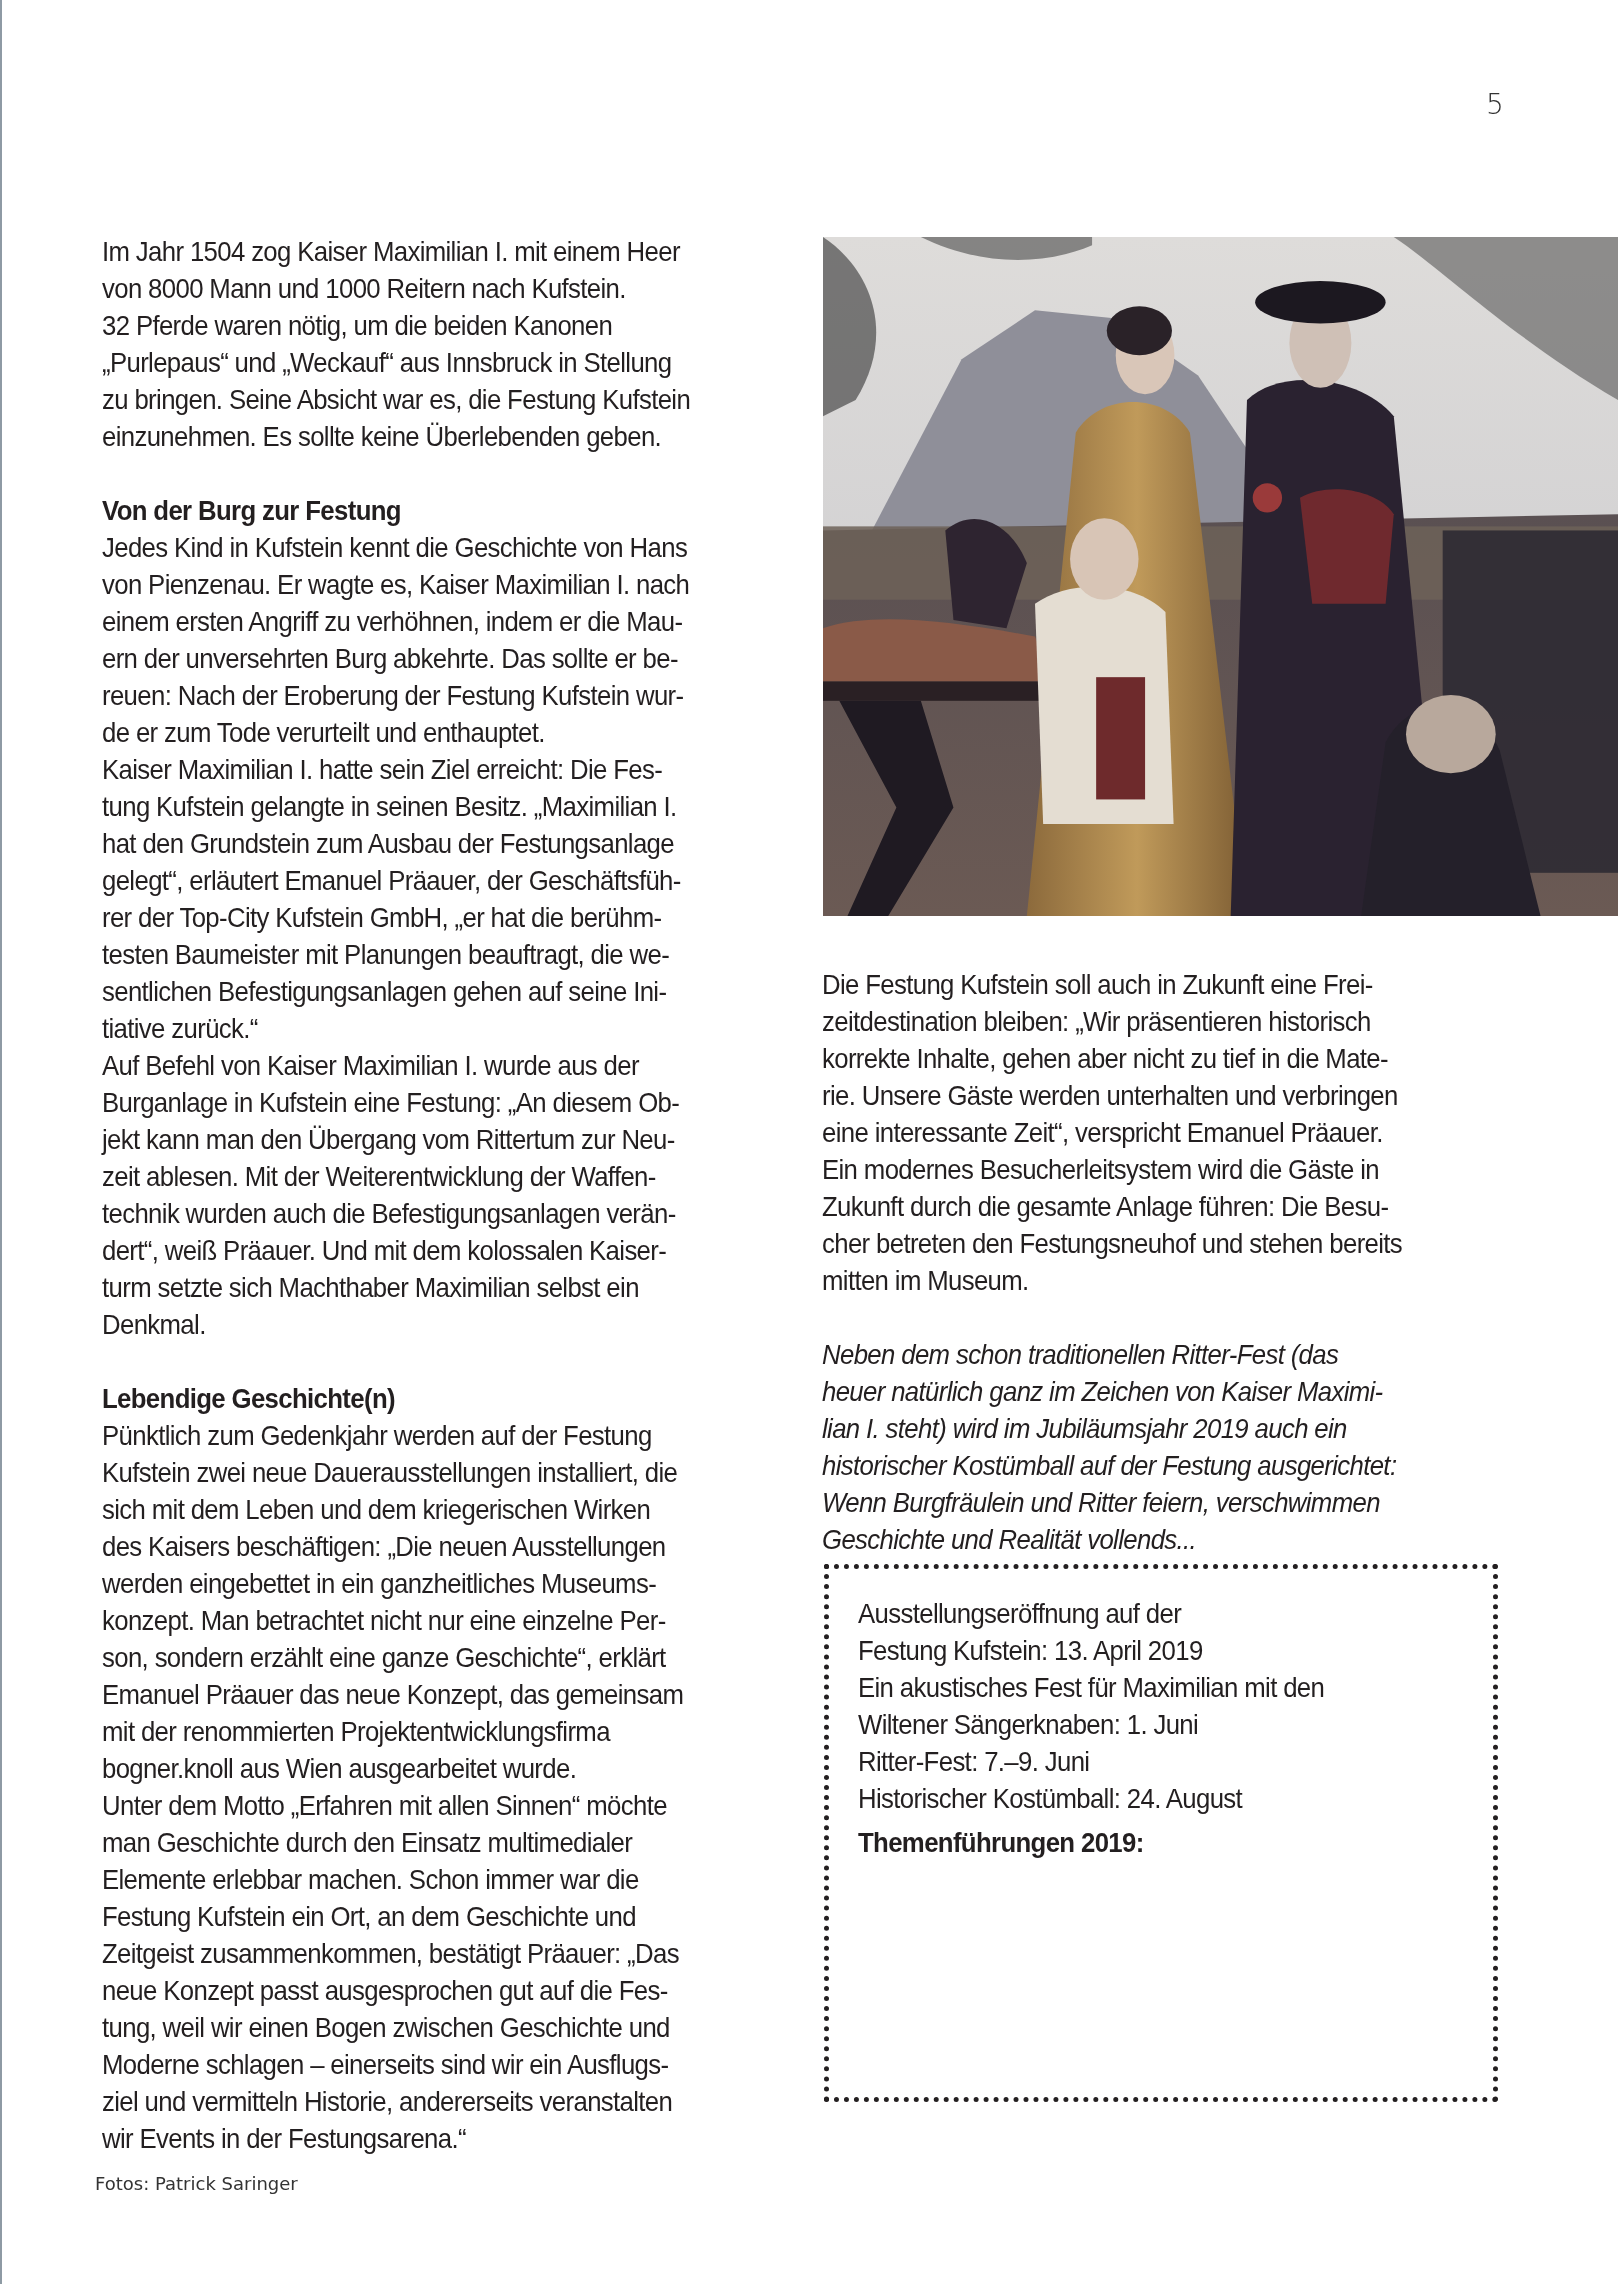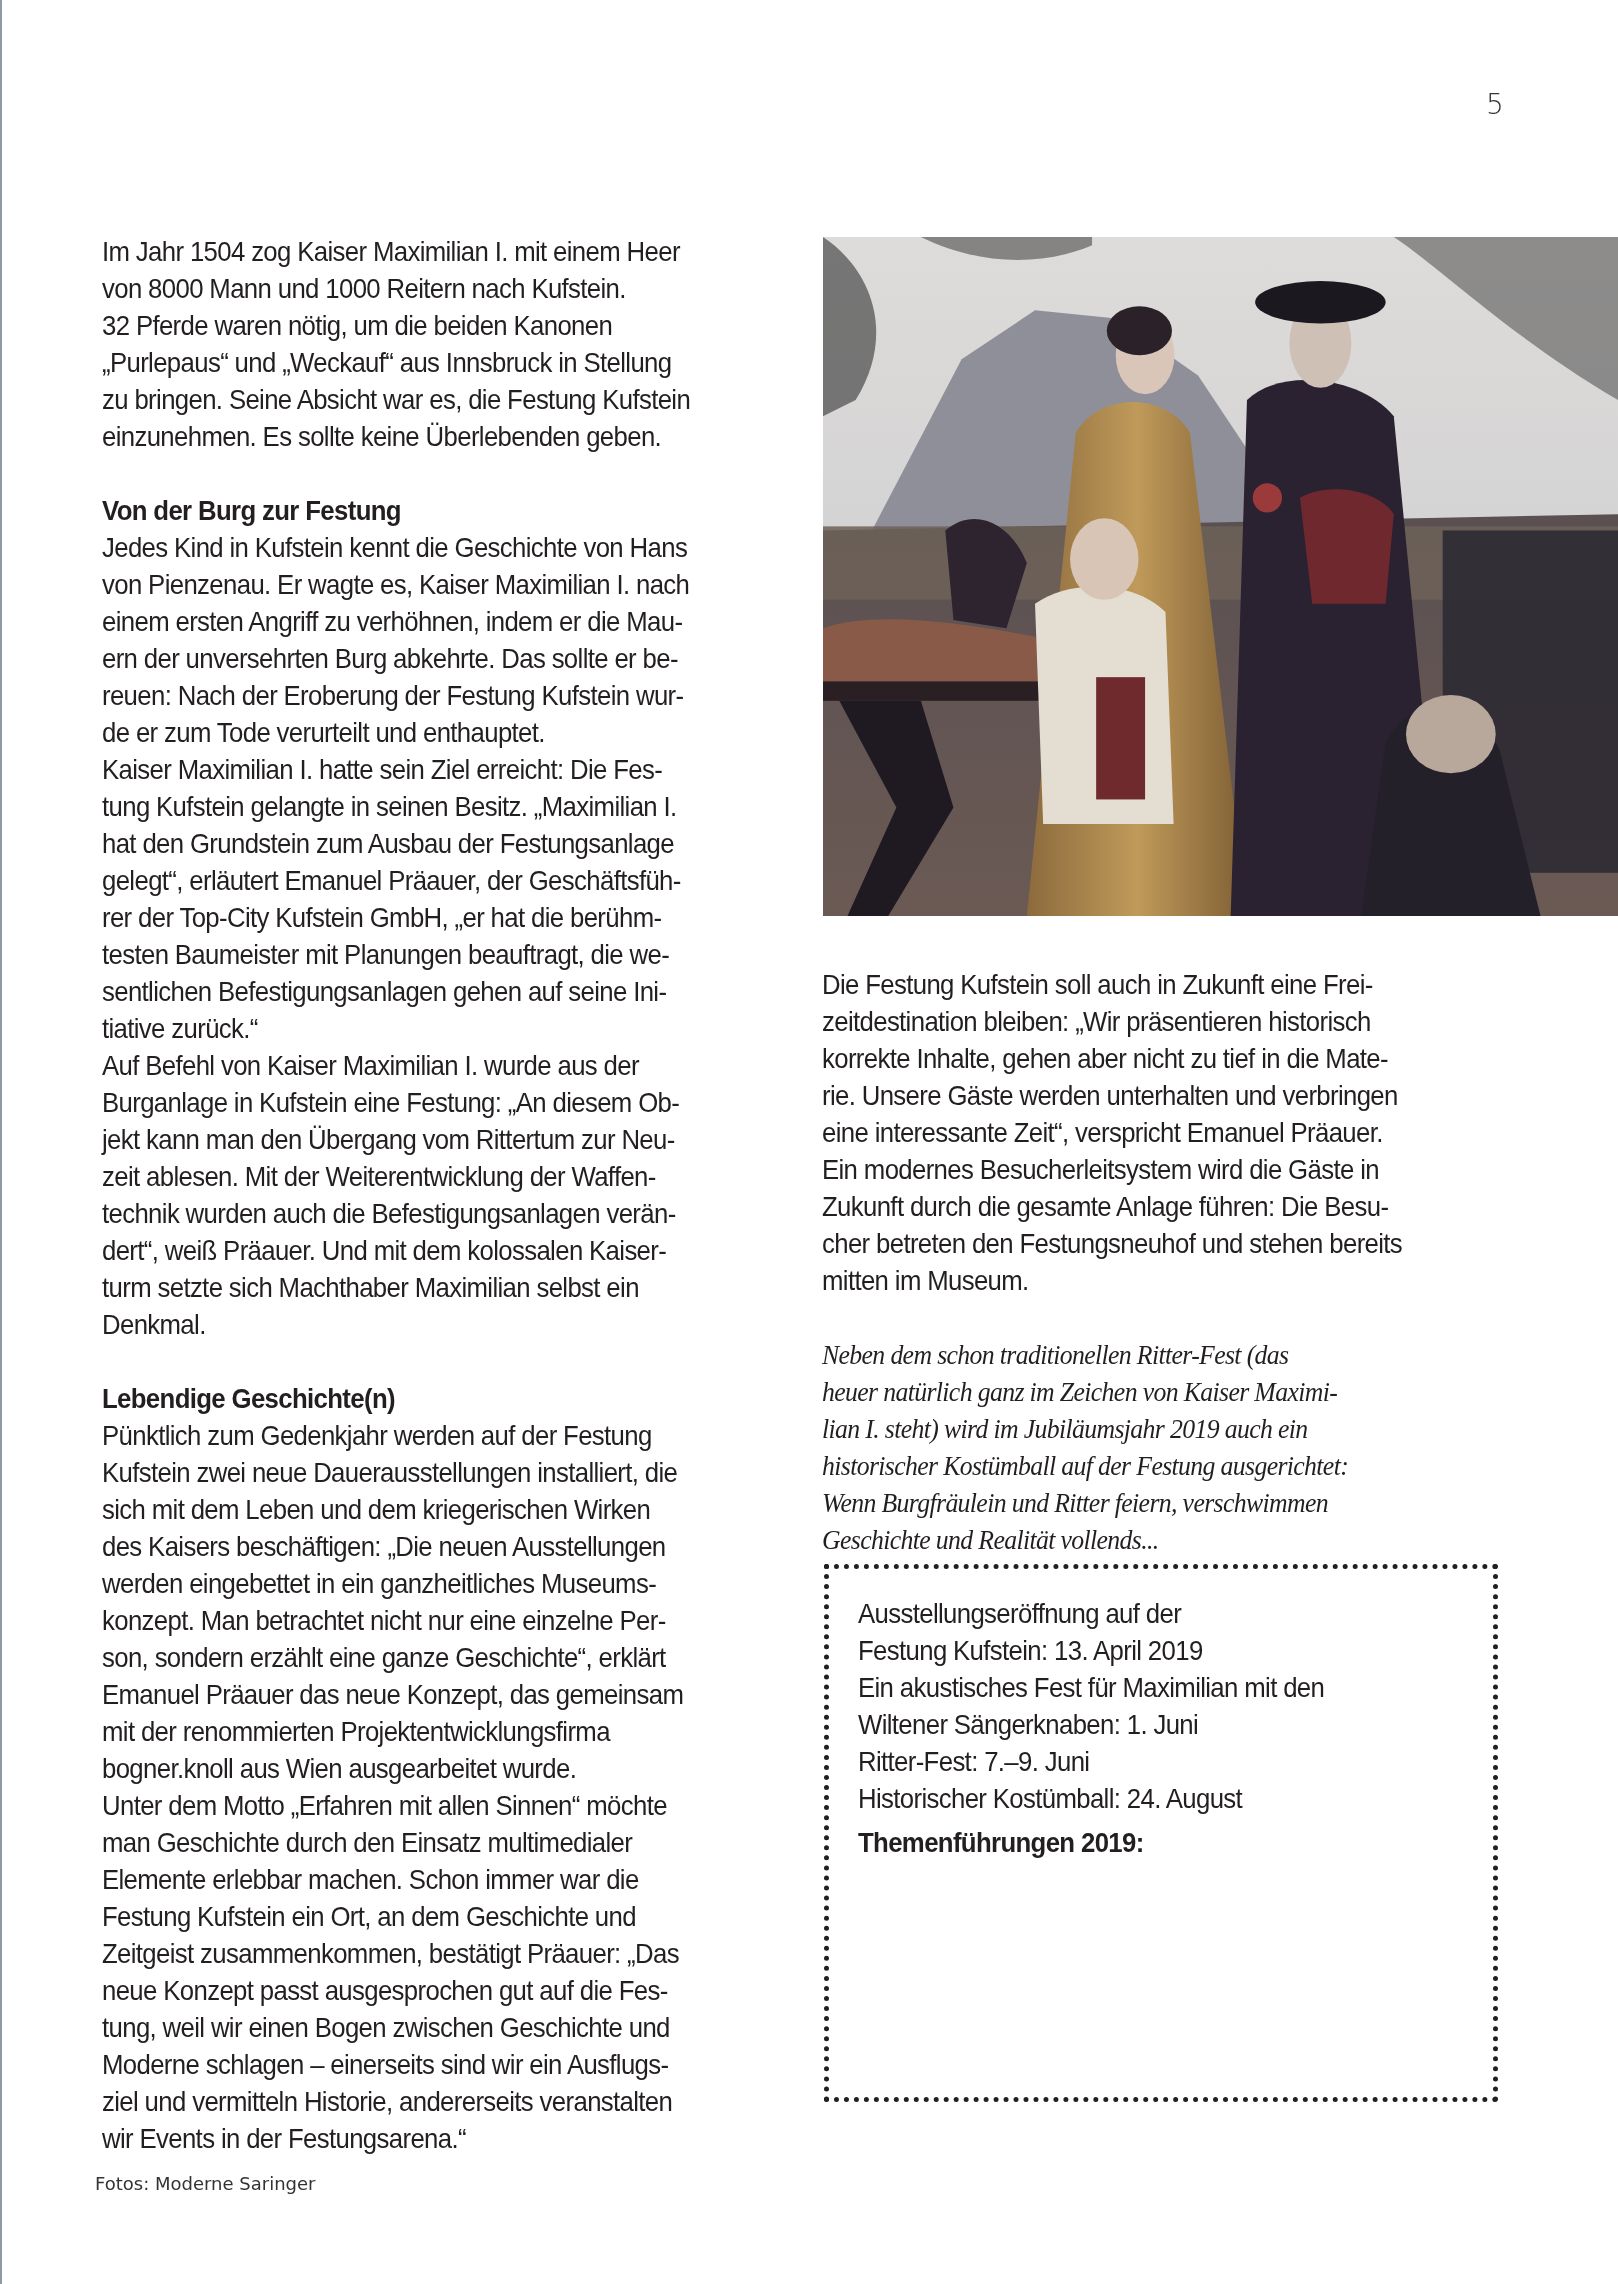--- a/index.html
+++ b/index.html
@@ -8,21 +8,21 @@
   .edge-line { position: absolute; left: 0; top: 0; width: 1.6px; height: 2284px; background: #8e9aa4; }
   .page-number { position: absolute; left: 1486px; top: 88px; font-size: 28px; font-weight: 300;
                  color: #333; font-family: "DejaVu Sans", sans-serif; }
   .col { position: absolute; }
   .col-left { left: 102px; top: 233px; width: 693px; }
   .col-right { left: 822px; top: 966px; width: 718px; }
   .line { display: block; white-space: nowrap; font-size: 28px; line-height: 37px;
           letter-spacing: -0.7px; transform: scaleX(0.92); transform-origin: left center; }
   .para-gap { height: 37px; }
   .heading { font-weight: bold; }
-  .italic { font-style: italic; font-family: Liberation Serif, serif; }
+  .italic { font-style: italic; }
   .photo { position: absolute; left: 823px; top: 237px; width: 795px; height: 679px; overflow: hidden;
            background: #9c9ea6; }
   .photo svg { display: block; width: 100%; height: 100%; }
   .caption { position: absolute; left: 95px; top: 2173px; font-size: 18px; color: #333;
              font-family: "DejaVu Sans", sans-serif; }
   .info-box { position: absolute; left: 824px; top: 1564px; width: 674px; height: 538px;
               border: 5.7px dotted #231f20; box-sizing: border-box; }
   .info-box-inner { position: absolute; left: 29px; top: 26px; }
 </style>
 </head>
@@ -175,14 +175,14 @@
         <span class="line">Ein akustisches Fest für Maximilian mit den</span>
         <span class="line">Wiltener Sängerknaben: 1. Juni</span>
         <span class="line">Ritter-Fest: 7.–9. Juni</span>
         <span class="line">Historischer Kostümball: 24. August</span>
       </div>
     <div style="height:7.3px"></div>
     <span class="line heading">Themenführungen 2019:</span>
   </div>
 </div>
 
-<div class="caption">Fotos: Moderne Saringer</div>
+<div class="caption">Fotos: Patrick Saringer</div>
 
 
 </body></html>

